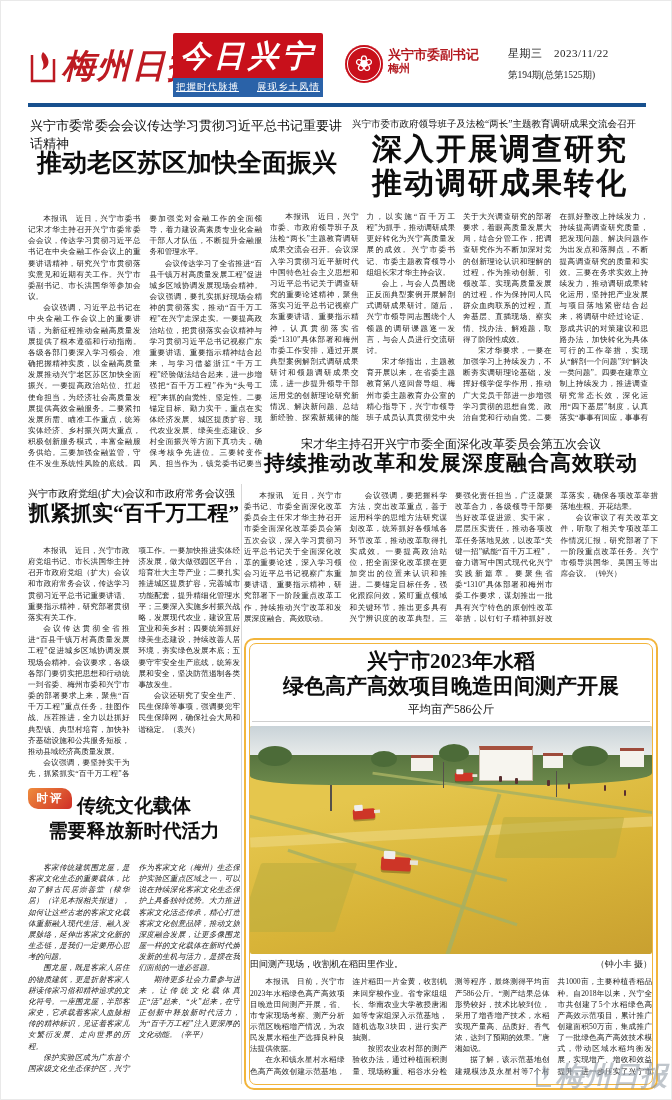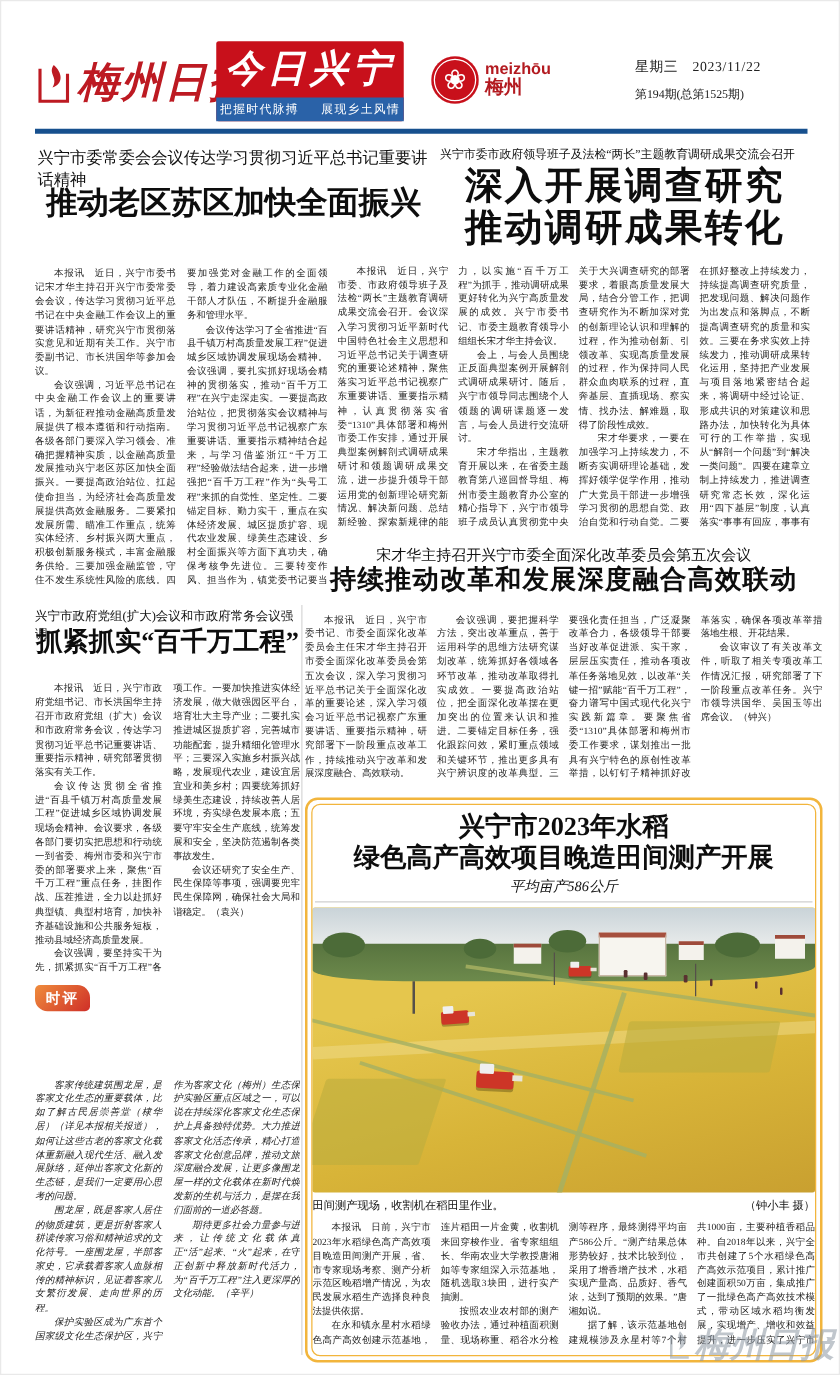--- a/index.html
+++ b/index.html
@@ -9,27 +9,27 @@
   
   .masthead{position:absolute;left:28px;top:30px;width:618px;height:72px;}
   .paper-logo{position:absolute;left:0;top:14px;display:flex;align-items:center;gap:4px;}
   .flame-mark{width:30px;height:36px;}
   .paper-name{font-size:33px;font-weight:bold;font-style:italic;color:#bd1a22;letter-spacing:2px;}
   .red-box{position:absolute;left:145px;top:3px;width:150px;height:64px;background:#c8101b;
            display:flex;flex-direction:column;border-radius:2px;}
   .edition-name{flex:1;color:#fff;font-size:30px;font-weight:bold;font-style:italic;
                 display:flex;align-items:center;justify-content:center;letter-spacing:4px;line-height:1;}
   .blue-strip{height:19px;background:#2a62a8;display:flex;align-items:center;justify-content:center;
-              gap:18px;color:#fff;font-size:9.5px;letter-spacing:1px;}
+              gap:18px;color:#fff;font-size:9.5px;letter-spacing:1px;text-decoration:underline;}
   .emblem{position:absolute;left:317px;top:15px;width:38px;height:38px;border-radius:50%;
           background:#c8101b;display:flex;align-items:center;justify-content:center;
           color:#fff;font-size:22px;box-shadow:inset 0 0 0 2px #c8101b,inset 0 0 0 3px #fff;}
   .brand-text{position:absolute;left:360px;top:18px;line-height:1.1;}
   .brand-pinyin{font-size:13px;font-weight:bold;color:#b31a20;font-family:"Liberation Sans",sans-serif;}
-  .brand-cn{font-size:15px;color:#b31a20;font-weight:bold;}
+  .brand-cn{font-size:11px;color:#b31a20;font-weight:bold;}
   .date-block{position:absolute;right:0;top:16px;text-align:left;width:138px;}
   .date-line1{font-size:11px;color:#222;margin-bottom:8px;letter-spacing:.5px;}
   .date-line2{font-size:9.5px;color:#222;}
   .masthead-rule{position:absolute;left:28px;top:103px;width:618px;height:4px;background:#17508e;}
   
   .kicker{position:absolute;font-size:13px;color:#111;line-height:1.35;}
   .kicker.small{font-size:9.5px;text-align:left;}
   .kicker.mid{font-size:12px;text-align:center;}
   .headline{position:absolute;font-weight:bold;color:#0d0d0d;text-align:center;line-height:1.12;}
   .body-text{position:absolute;font-size:7.6px;line-height:1.47;text-align:justify;
@@ -43,21 +43,21 @@
         color:#fff;font-size:11.5px;font-weight:bold;display:flex;align-items:center;justify-content:center;letter-spacing:2px;}
   .commentary-body{font-style:italic;color:#222;}
   
   .vrule{position:absolute;left:241px;top:484px;width:1px;height:600px;background:#d8d8d8;}
   
   .photo-box{position:absolute;left:244px;top:638px;width:414px;height:452px;
              border:2px solid #f2b53c;border-radius:10px;padding:3px;box-sizing:border-box;}
   .photo-box-inner{width:100%;height:100%;border:1px solid #f2b53c;border-radius:7px;
                    box-sizing:border-box;padding:5px 0;display:flex;flex-direction:column;}
   .pf-title{font-size:21px;font-weight:bold;text-align:center;line-height:1.18;color:#0d0d0d;}
-  .pf-sub{font-size:11.5px;text-align:center;margin-top:3px;color:#111;font-style:italic;}
+  .pf-sub{font-size:11.5px;text-align:center;margin-top:3px;color:#111;}
   .pf-divider{height:1px;background:#cfcfcf;margin:4px 2px 4px 2px;}
   .photo{position:relative;height:232px;border-radius:2px;overflow:hidden;
          background:linear-gradient(165deg,#e5c64d 30%,#d8b438 65%,#c9a030 100%);}
   .ph-sky{position:absolute;left:0;top:0;width:100%;height:15%;
           background:linear-gradient(#c9d3d8,#eceeed);}
   .ph-treeline{position:absolute;left:0;top:13%;width:100%;height:13%;
           background:linear-gradient(#58743f,#6d8a4c);border-radius:0 0 30% 20%/0 0 40% 30%;}
   .ph-tree{position:absolute;border-radius:50%;background:#4c6b38;}
   .ph-house{position:absolute;background:#f4f2ec;border-top:3px solid #9e4a3a;}
   .ph-bighouse{position:absolute;left:57%;top:9%;width:52px;height:30px;background:#f7f5ef;
@@ -96,21 +96,21 @@
     </div>
     <div class="red-box">
       <div class="edition-name">今日兴宁</div>
       <div class="blue-strip">
         <span>把握时代脉搏</span>
         <span>展现乡土风情</span>
       </div>
     </div>
     <div class="emblem">❀</div>
     <div class="brand-text">
-      <div class="brand-pinyin">meizhōu</div>
+      <div class="brand-pinyin">兴宁市委副书记</div>
       <div class="brand-cn">梅州</div>
     </div>
     <div class="date-block">
       <div class="date-line1">星期三　2023/11/22</div>
       <div class="date-line2">第194期(总第1525期)</div>
     </div>
   </div>
   <div class="masthead-rule"></div>
 
   <div class="kicker" style="left:30px;top:117px;width:316px;">兴宁市委常委会会议传达学习贯彻习近平总书记重要讲话精神</div>
@@ -146,20 +146,24 @@
   <div class="kicker small" style="left:28px;top:487px;width:212px;font-size:10px;">兴宁市政府党组(扩大)会议和市政府常务会议强调</div>
   <div class="headline" style="left:28px;top:502px;width:212px;font-size:21px;">抓紧抓实“百千万工程”</div>
   <div class="body-text cols2" style="left:28px;top:545px;width:212px;height:238px;">
       <p>本报讯　近日，兴宁市政府党组书记、市长洪国华主持召开市政府党组（扩大）会议和市政府常务会议，传达学习贯彻习近平总书记重要讲话、重要指示精神，研究部署贯彻落实有关工作。</p>
       <p>会议传达贯彻全省推进“百县千镇万村高质量发展工程”促进城乡区域协调发展现场会精神。会议要求，各级各部门要切实把思想和行动统一到省委、梅州市委和兴宁市委的部署要求上来，聚焦“百千万工程”重点任务，挂图作战、压茬推进，全力以赴抓好典型镇、典型村培育，加快补齐基础设施和公共服务短板，推动县域经济高质量发展。</p>
       <p>会议强调，要坚持实干为先，抓紧抓实“百千万工程”各项工作。一要加快推进实体经济发展，做大做强园区平台，培育壮大主导产业；二要扎实推进城区提质扩容，完善城市功能配套，提升精细化管理水平；三要深入实施乡村振兴战略，发展现代农业，建设宜居宜业和美乡村；四要统筹抓好绿美生态建设，持续改善人居环境，夯实绿色发展本底；五要守牢安全生产底线，统筹发展和安全，坚决防范遏制各类事故发生。</p>
       <p>会议还研究了安全生产、民生保障等事项，强调要兜牢民生保障网，确保社会大局和谐稳定。（袁兴）</p>
     </div>
 
   <div class="commentary-badge">时评</div>
+  <div class="headline" style="left:28px;top:794px;width:212px;font-size:19px;line-height:1.3;">
+    <div>传统文化载体</div>
+    <div>需要释放新时代活力</div>
+  </div>
   <div class="body-text cols2 commentary-body" style="left:28px;top:862px;width:212px;height:218px;">
       <p>客家传统建筑围龙屋，是客家文化生态的重要载体，比如了解古民居崇善堂（棣华居）（详见本报相关报道），如何让这些古老的客家文化载体重新融入现代生活、融入发展脉络，延伸出客家文化新的生态链，是我们一定要用心思考的问题。</p>
       <p>围龙屋，既是客家人居住的物质建筑，更是折射客家人耕读传家习俗和精神追求的文化符号。一座围龙屋，半部客家史，它承载着客家人血脉相传的精神标识，见证着客家儿女繁衍发展、走向世界的历程。</p>
       <p>保护实验区成为广东首个国家级文化生态保护区，兴宁作为客家文化（梅州）生态保护实验区重点区域之一，可以说在持续深化客家文化生态保护上具备独特优势。大力推进客家文化活态传承，精心打造客家文化创意品牌，推动文旅深度融合发展，让更多像围龙屋一样的文化载体在新时代焕发新的生机与活力，是摆在我们面前的一道必答题。</p>
       <p>期待更多社会力量参与进来，让传统文化载体真正“活”起来、“火”起来，在守正创新中释放新时代活力，为“百千万工程”注入更深厚的文化动能。（辛平）</p>
     </div>
 
   <div class="vrule"></div>
 
   <div class="photo-box">

